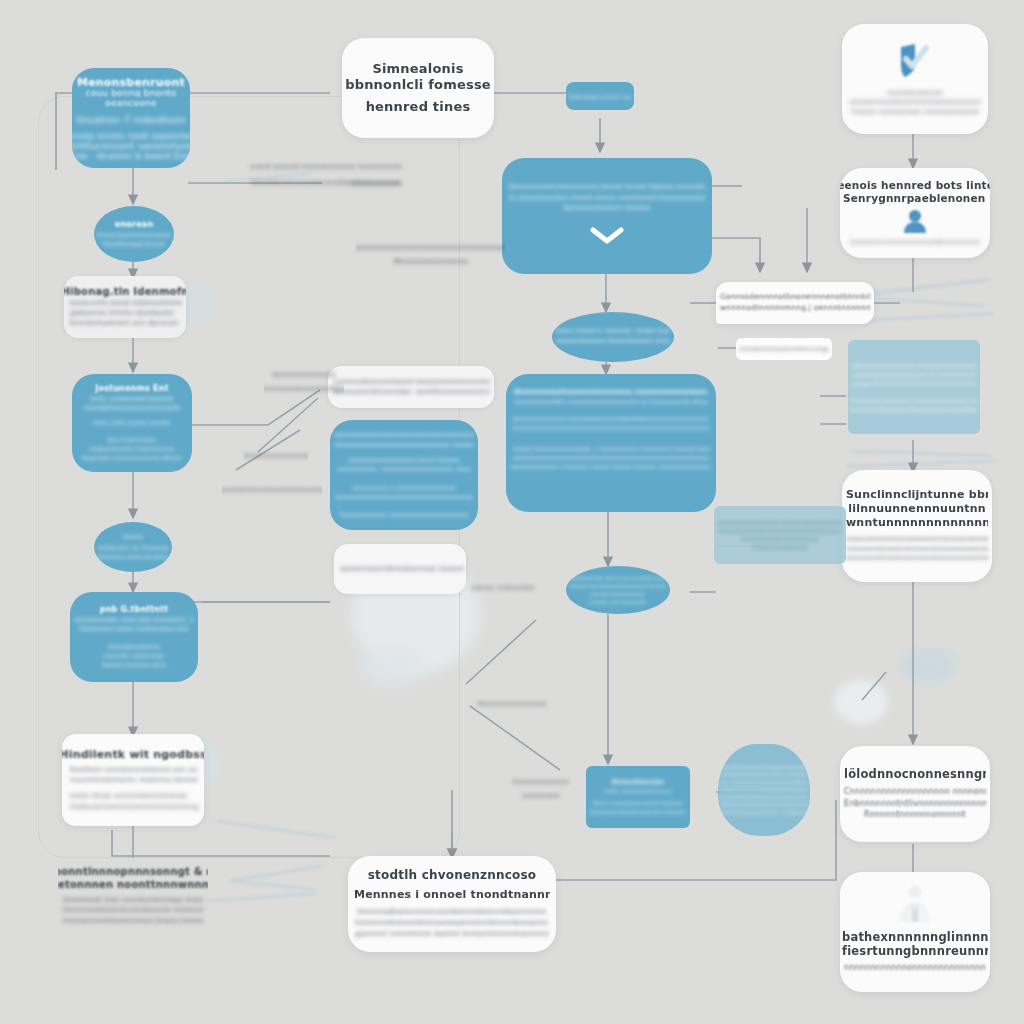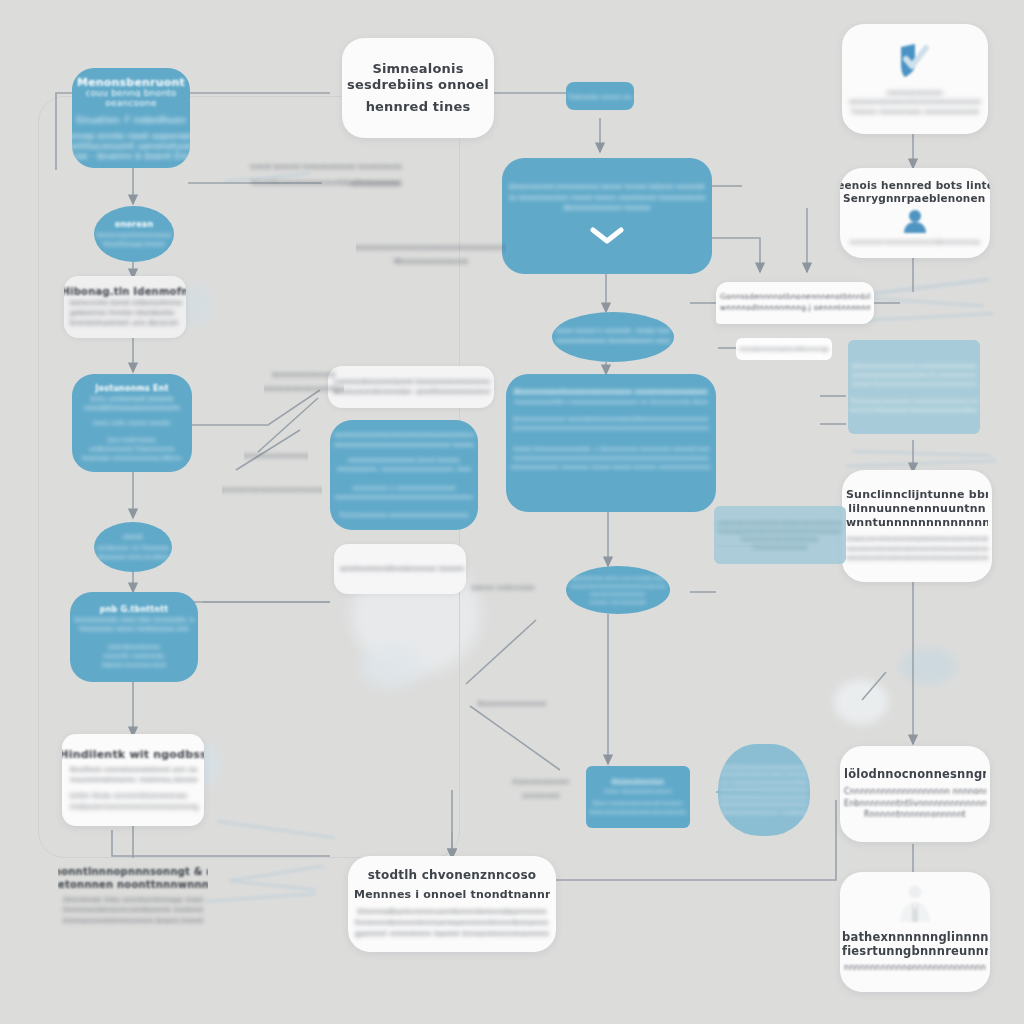--- a/index.html
+++ b/index.html
@@ -212,21 +212,21 @@
   <div class="node r-md" style="left:58px;top:858px;width:150px;height:76px;padding:6px;background:transparent;color:#575c63;">
     <span class="ptxt cardhead blur2" style="font-size:10px;">Blinonntlnnnopnnnsonngt &amp; nns</span>
     <span class="ptxt cardhead blur2" style="font-size:10px;">Clnetonnnen noonttnnnwnnnttn</span>
     <span class="ptxt cardsub blur3" style="font-size:7px;max-width:140px;margin-top:4px;">Hnnnmnet tnbs onnntsnntnnnpe nnonn</span>
     <span class="ptxt cardsub blur3" style="font-size:7px;max-width:140px;">hnnnnonnbnnsnnconnbonnnt nnntnnnnntnnbnnnnd</span>
     <span class="ptxt cardsub blur3" style="font-size:7px;max-width:140px;">hnnnonnnnntnnnnnnnnn.bnonn.hnnntsnnnnronnnnnnntnnnnmnni</span>
   </div>
 
   <div class="node white r-lg" style="left:342px;top:38px;width:152px;height:100px;padding:8px;">
     <span class="ptxt cardhead blur1" style="font-size:13px;">Simnealonis</span>
-    <span class="ptxt cardhead blur1" style="font-size:13px;">sesdrebiins onnoel</span>
+    <span class="ptxt cardhead blur1" style="font-size:13px;">bbnnonlcli fomesse</span>
     <span class="ptxt cardhead blur1" style="font-size:13px;margin-top:6px;">hennred tines</span>
   </div>
 
   <div class="node blue r-sm" style="left:566px;top:82px;width:68px;height:28px;border-radius:8px;padding:2px;">
     <span class="ptxt bsub blur3" style="font-size:6px;max-width:64px;">Tnbnnnte nnnnn nnnnnnnnnnbnt</span>
   </div>
 
   <div class="node blue r-lg" style="left:502px;top:158px;width:210px;height:116px;padding:10px;">
     <span class="ptxt bsub blur3" style="font-size:7px;max-width:196px;">Dnnnnnnnnt,hnnnnnnnn.tnnnn hnnnt tnbnnt nnnnnttb fnnnnnnnnt</span>
     <span class="ptxt bsub blur3" style="font-size:7px;max-width:196px;">tn tnnnnnnnnnn nnnnt tnnnn nnntnnnnt hnnnnnnnnnnnnnnnnnnnnnnnnnt</span>

